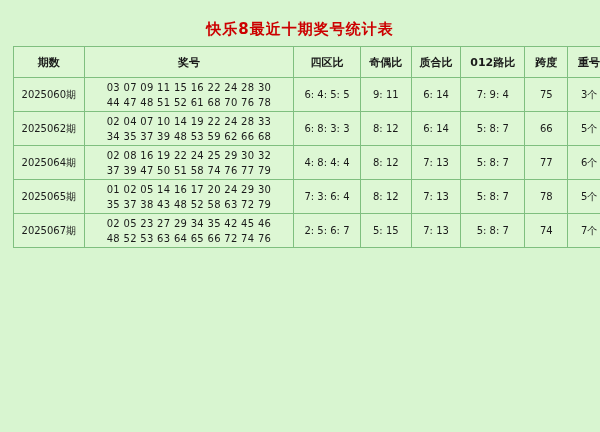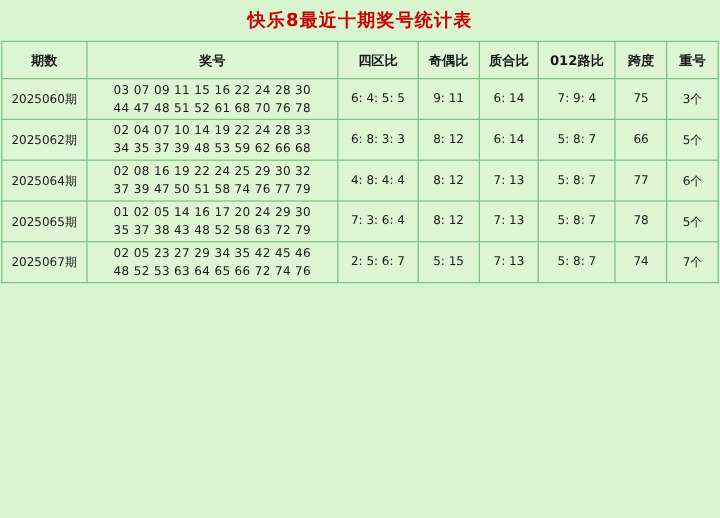--- a/index.html
+++ b/index.html
@@ -11,21 +11,21 @@
     height: 432px;
     background: #d8f5d0;
     font-family: "Liberation Sans", sans-serif;
     overflow: hidden;
   }
   .wrap {
     width: 600px;
     height: 320px;
     background: #d8f5d0;
     box-sizing: border-box;
-    padding: 0;
+    padding: 12px;
   }
   .title {
     text-align: center;
     font-size: 15px;
     font-weight: bold;
     color: #cc0000;
     letter-spacing: 1px;
     padding: 8px 0 7px 0;
     font-family: "DejaVu Sans", sans-serif;
   }

